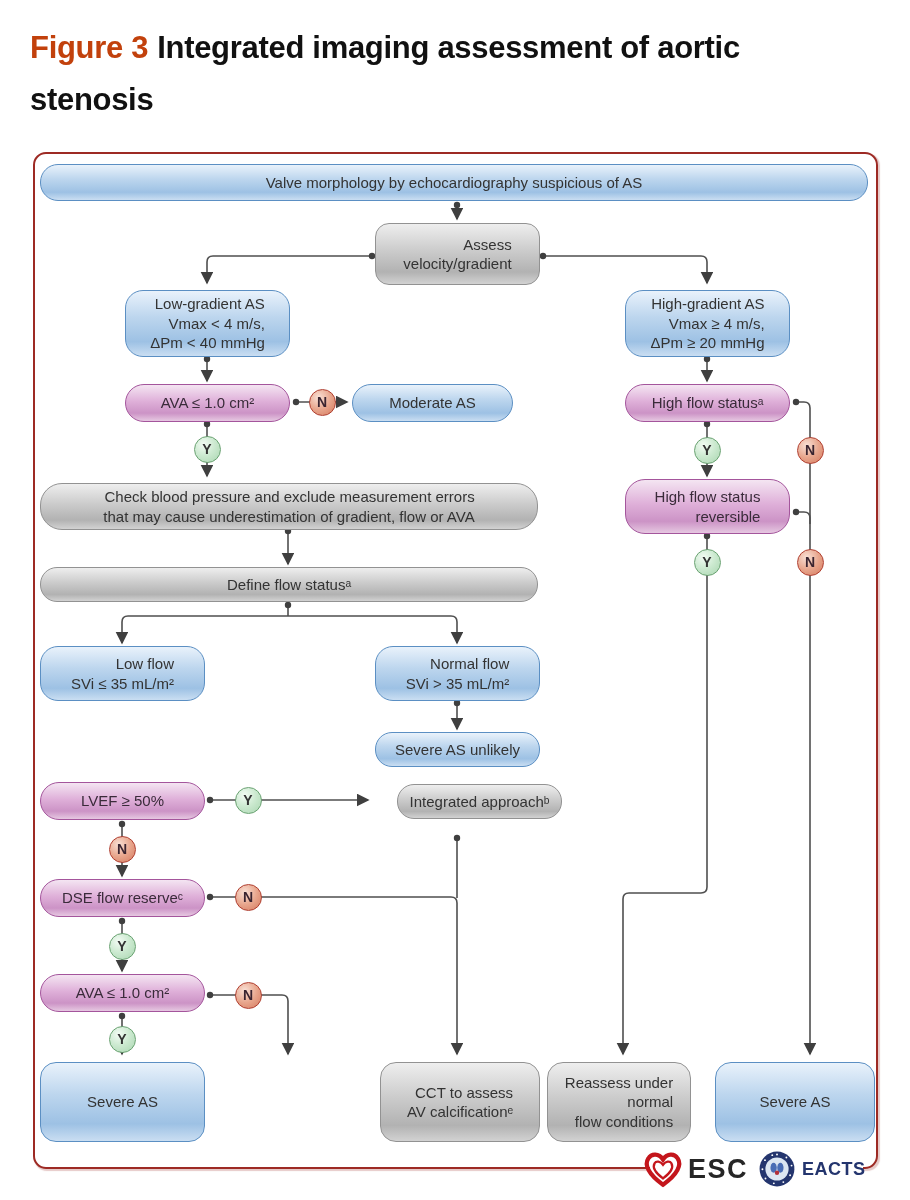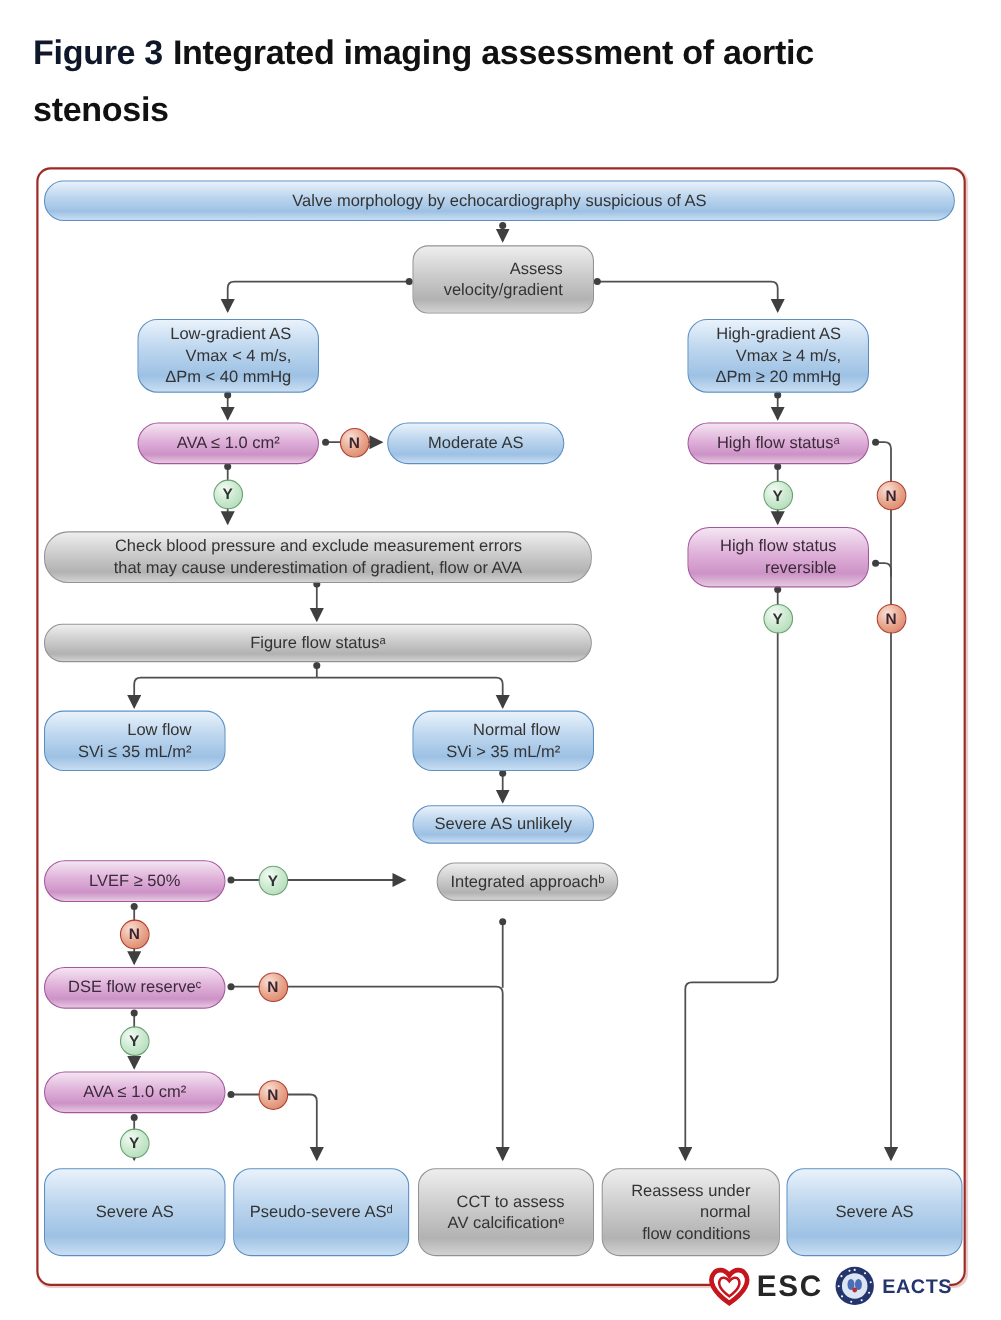--- a/index.html
+++ b/index.html
@@ -1,20 +1,20 @@
 <!DOCTYPE html>
 <html><head>
 <meta charset="utf-8">
 <style>
   html,body{margin:0;padding:0;background:#fff;}
   .page{position:relative;width:910px;height:1200px;background:#fff;overflow:hidden;
         font-family:"Liberation Sans","DejaVu Sans",sans-serif;}
   .fig-title{position:absolute;left:30px;top:22px;width:800px;
              font-size:31px;font-weight:bold;letter-spacing:-0.3px;line-height:1.68;color:#111;}
-  .fig-num{color:#0f172a;margin-right:9px;}
+  .fig-num{color:#c2410c;margin-right:9px;}
   .frame{position:absolute;left:33px;top:152px;width:841px;height:1013px;
          border:2.5px solid #9d2a24;border-radius:13px;
          box-shadow:1.5px 1.5px 1px rgba(157,42,36,0.25);}
   .wires{position:absolute;left:0;top:0;width:910px;height:1200px;pointer-events:none;}
   .node{position:absolute;display:flex;align-items:center;justify-content:center;
         text-align:right;white-space:pre-line;border-radius:18px;
         font-size:15px;line-height:1.3;color:#333;padding:2px 6px;box-sizing:border-box;}
   .blue{background:linear-gradient(180deg,#e9f2fb 0%,#bdd6ee 40%,#9dc1e4 78%,#cadef2 100%);
         border:1.5px solid #5b8fc3;}
   .gray{background:linear-gradient(180deg,#eeeeee 0%,#cbcbcb 45%,#b2b2b2 80%,#d2d2d2 100%);
@@ -107,35 +107,34 @@
   <div class="node blue" style="left:625px;top:290px;width:165px;height:67px">High-gradient AS
 Vmax ≥ 4 m/s,
 ΔPm ≥ 20 mmHg</div>
   <div class="node pink" style="left:125px;top:384px;width:165px;height:38px;border-radius:19px">AVA ≤ 1.0 cm²</div>
   <div class="node blue" style="left:352px;top:384px;width:161px;height:38px;border-radius:19px">Moderate AS</div>
   <div class="node pink" style="left:625px;top:384px;width:165px;height:38px;border-radius:19px">High flow statusᵃ</div>
   <div class="node gray" style="left:40px;top:483px;width:498px;height:47px;border-radius:22px">Check blood pressure and exclude measurement errors
 that may cause underestimation of gradient, flow or AVA</div>
   <div class="node pink" style="left:625px;top:479px;width:165px;height:55px;border-radius:20px">High flow status
 reversible</div>
-  <div class="node gray" style="left:40px;top:567px;width:498px;height:35px;border-radius:17px">Figure flow statusᵃ</div>
+  <div class="node gray" style="left:40px;top:567px;width:498px;height:35px;border-radius:17px">Define flow statusᵃ</div>
   <div class="node blue" style="left:40px;top:646px;width:165px;height:55px">Low flow
 SVi ≤ 35 mL/m²</div>
   <div class="node blue" style="left:375px;top:646px;width:165px;height:55px">Normal flow
 SVi &gt; 35 mL/m²</div>
   <div class="node blue" style="left:375px;top:732px;width:165px;height:35px;border-radius:17px">Severe AS unlikely</div>
   <div class="node pink" style="left:40px;top:782px;width:165px;height:38px;border-radius:19px">LVEF ≥ 50%</div>
   <div class="node gray" style="left:397px;top:784px;width:165px;height:35px;border-radius:17px">Integrated approachᵇ</div>
   <div class="node pink" style="left:40px;top:879px;width:165px;height:38px;border-radius:19px">DSE flow reserveᶜ</div>
   <div class="node pink" style="left:40px;top:974px;width:165px;height:38px;border-radius:19px">AVA ≤ 1.0 cm²</div>
   <div class="node blue" style="left:40px;top:1062px;width:165px;height:80px;border-radius:16px">Severe AS</div>
-  <div class="node blue" style="left:212px;top:1062px;width:160px;height:80px;border-radius:16px">Pseudo-severe ASᵈ</div>
   <div class="node gray" style="left:380px;top:1062px;width:160px;height:80px;border-radius:16px">CCT to assess
 AV calcificationᵉ</div>
-  <div class="node gray" style="left:547px;top:1062px;width:162px;height:80px;border-radius:16px">Reassess under
+  <div class="node gray" style="left:547px;top:1062px;width:144px;height:80px;border-radius:16px">Reassess under
 normal
 flow conditions</div>
   <div class="node blue" style="left:715px;top:1062px;width:160px;height:80px;border-radius:16px">Severe AS</div>
 
   <div class="badge y" style="left:193.5px;top:435.5px">Y</div>
   <div class="badge n" style="left:308.5px;top:388.5px">N</div>
   <div class="badge y" style="left:234.5px;top:786.5px">Y</div>
   <div class="badge n" style="left:108.5px;top:835.5px">N</div>
   <div class="badge n" style="left:234.5px;top:883.5px">N</div>
   <div class="badge y" style="left:108.5px;top:932.5px">Y</div>

